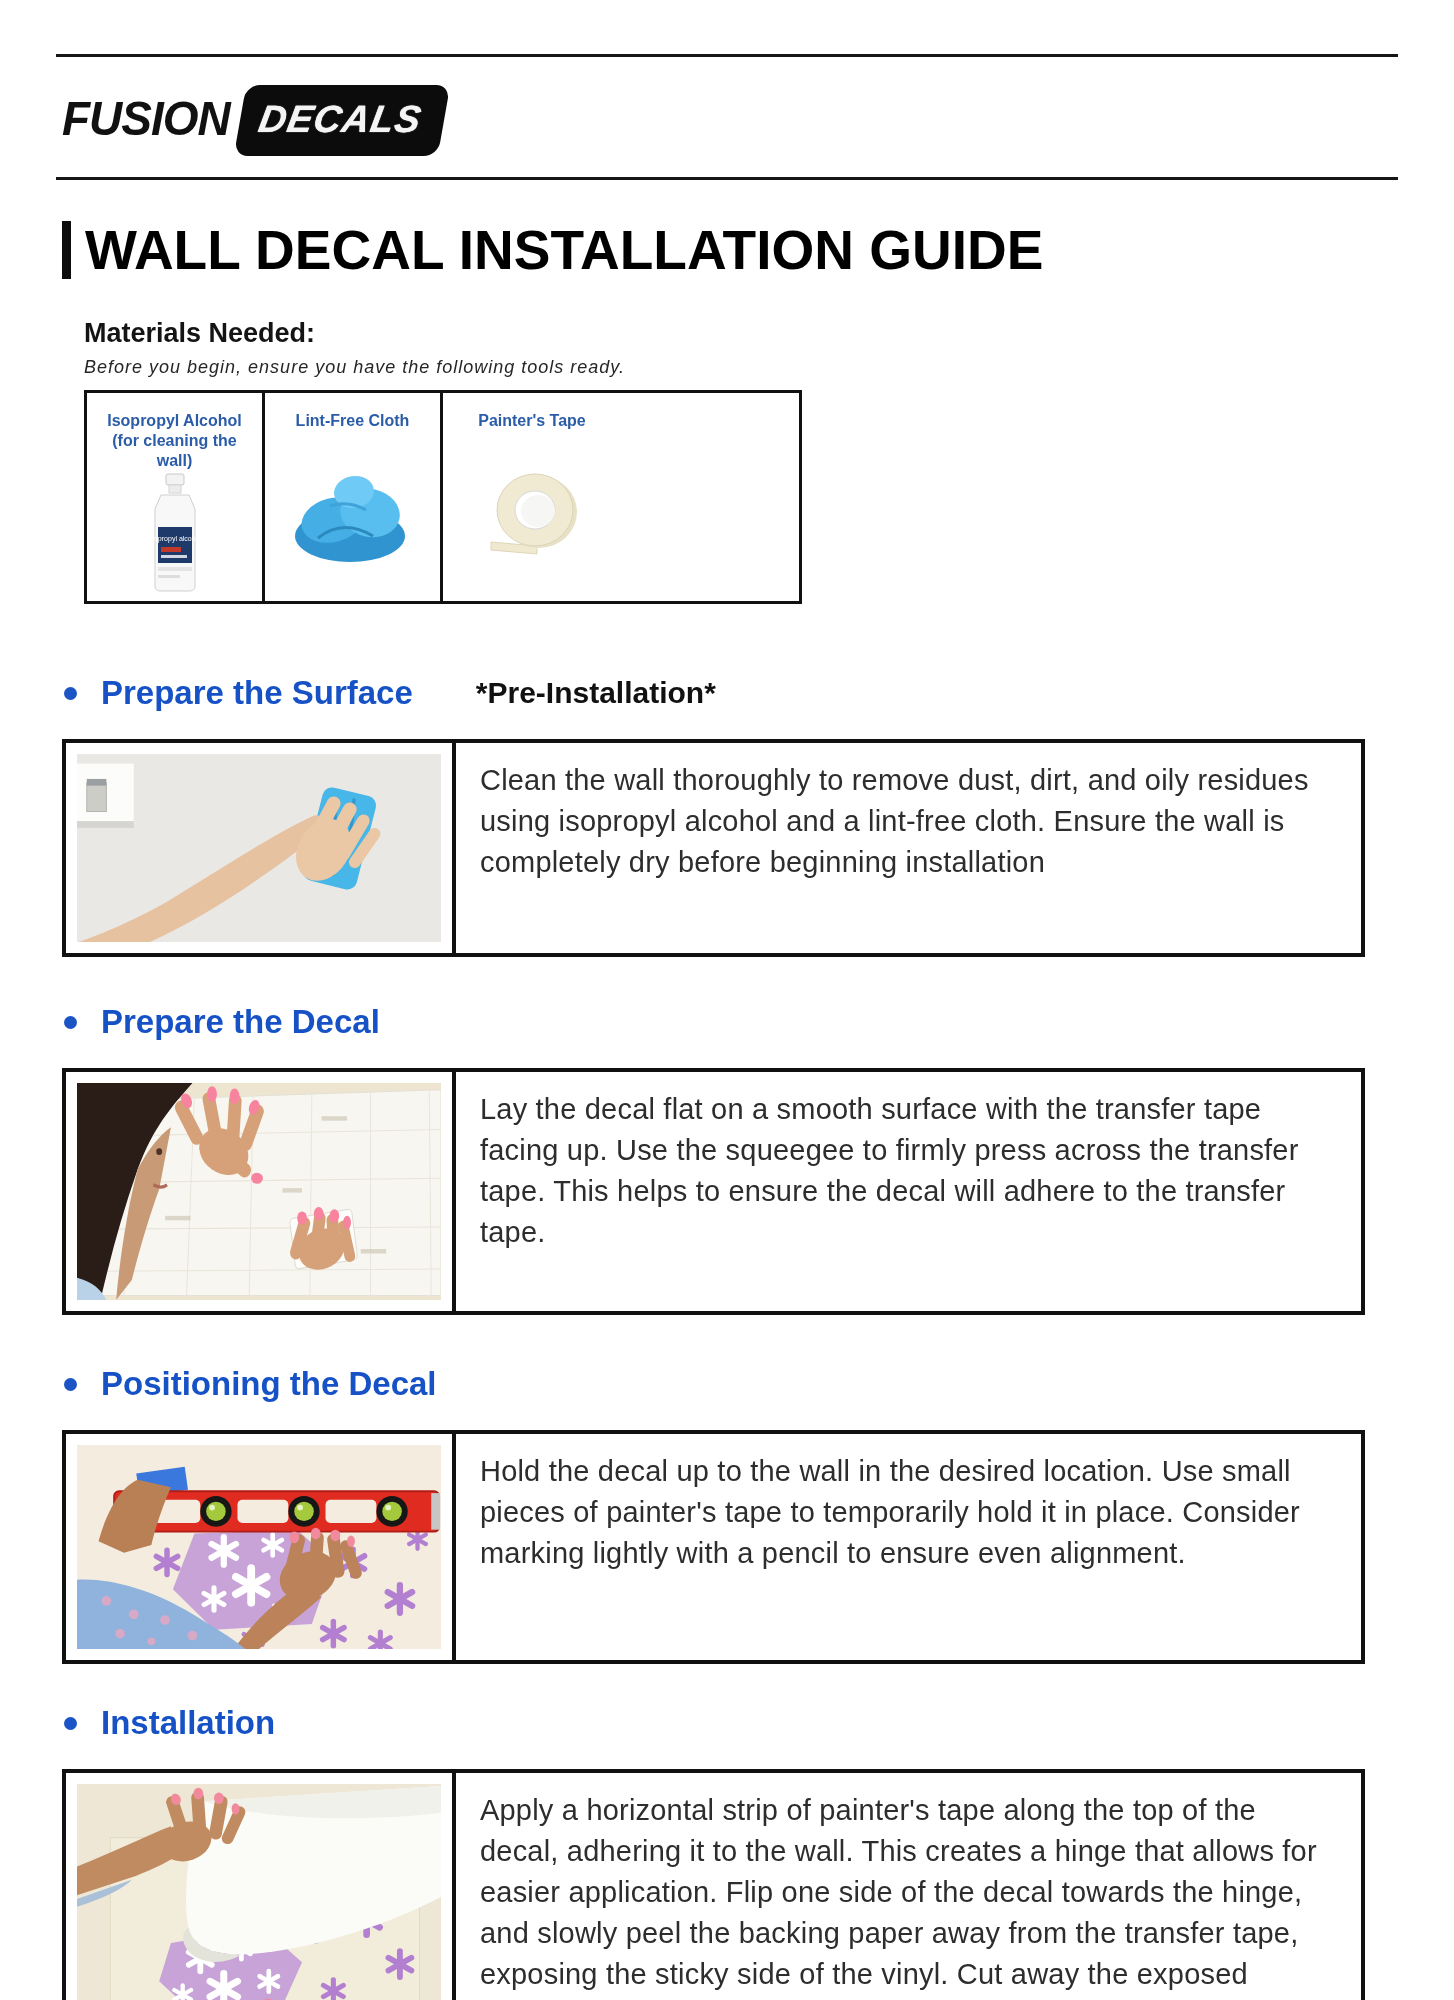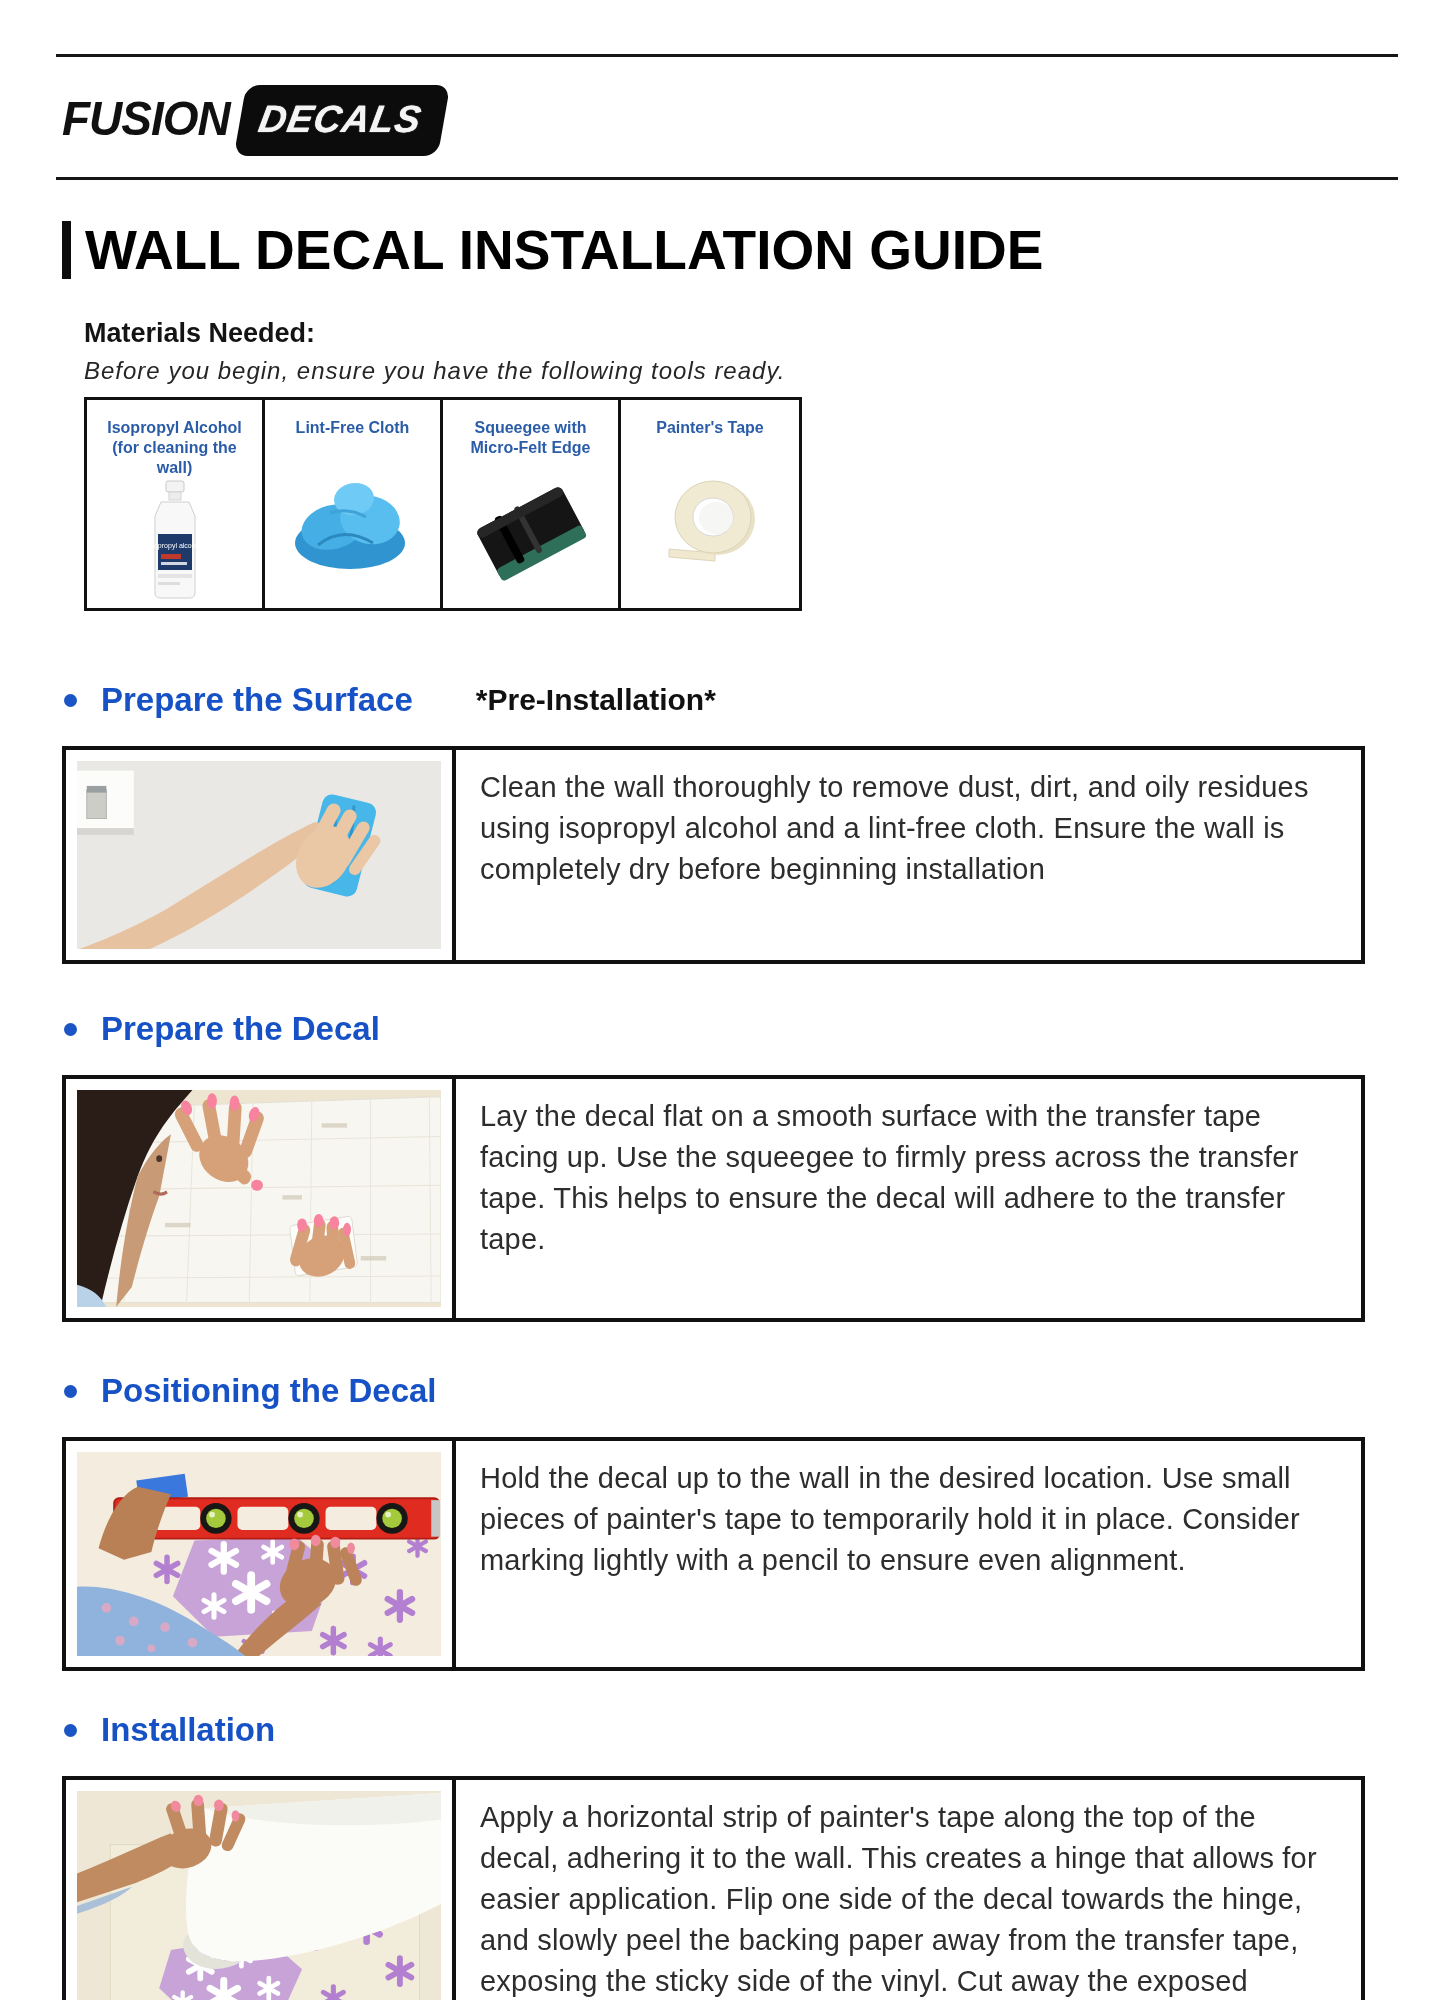--- a/index.html
+++ b/index.html
@@ -41,21 +41,21 @@
 
   
   .title-row { display:flex; align-items:center; margin:38px 0 0 62px; }
   .title-bar { width:9px; height:58px; background:#0d0d0d; margin-right:14px; }
   .page-title {
     font-size:55px; font-weight:bold; color:#000000; letter-spacing:0;
   }
 
   
   .materials-heading { margin:36px 0 0 84px; font-size:27px; font-weight:bold; color:#141414; }
-  .materials-sub { margin:8px 0 0 84px; font-size:24px; font-style:italic; color:#262626; letter-spacing:1px; }
+  .materials-sub { margin:8px 0 0 84px; font-size:18px; font-style:italic; color:#262626; letter-spacing:1px; }
   .materials-table {
     margin:12px 0 0 84px; width:718px; height:214px;
     display:flex; border:3px solid #111; background:#fff;
   }
   .materials-cell {
     width:25%; border-right:3px solid #111;
     display:flex; flex-direction:column; align-items:center;
     padding:18px 6px 6px;
   }
   .materials-cell:last-child { border-right:none; }
@@ -157,34 +157,20 @@
         <ellipse cx="62" cy="78" rx="55" ry="26" fill="#2f94cf"></ellipse>
         <ellipse cx="45" cy="62" rx="32" ry="22" fill="#45aee4" transform="rotate(-15 45 62)"></ellipse>
         <ellipse cx="82" cy="55" rx="30" ry="24" fill="#58bdef" transform="rotate(12 82 55)"></ellipse>
         <ellipse cx="66" cy="34" rx="20" ry="16" fill="#6fcbf5" transform="rotate(-8 66 34)"></ellipse>
         <path d="M30,80 Q55,60 85,78" stroke="#2b89bf" stroke-width="3" fill="none"></path>
         <path d="M42,48 Q60,42 78,52" stroke="#3fa2d8" stroke-width="3" fill="none"></path>
       </svg>
     </div>
   </div>
 
-  <div class="materials-cell">
-    <div class="materials-label">Squeegee with Micro-Felt Edge</div>
-    <div class="materials-img">
-      <svg viewBox="0 0 130 110" width="130" height="110">
-        <g transform="rotate(-28 65 60)">
-          <rect x="18" y="30" width="96" height="56" rx="6" fill="#151515"></rect>
-          <rect x="18" y="74" width="96" height="14" rx="4" fill="#2e6f5a"></rect>
-          <rect x="40" y="28" width="8" height="52" rx="3" fill="#000000"></rect>
-          <rect x="62" y="28" width="6" height="52" rx="3" fill="#333333"></rect>
-          <rect x="18" y="30" width="96" height="10" rx="5" fill="#262626"></rect>
-        </g>
-      </svg>
-    </div>
-  </div>
 
   <div class="materials-cell">
     <div class="materials-label">Painter's Tape</div>
     <div class="materials-img">
       <svg viewBox="0 0 130 110" width="130" height="110">
         <path d="M24,92 L70,96 L70,88 L24,84 Z" fill="#f0e9d0" stroke="#ddd5b8" stroke-width="1"></path>
         <ellipse cx="72" cy="54" rx="38" ry="36" fill="#e8e1c6"></ellipse>
         <ellipse cx="68" cy="52" rx="38" ry="36" fill="#f1ead2" stroke="#dcd4b8"></ellipse>
         <ellipse cx="68" cy="52" rx="20" ry="19" fill="#ffffff" stroke="#d8d8d8"></ellipse>
         <ellipse cx="71" cy="53" rx="17" ry="16" fill="#f6f6f4"></ellipse>

